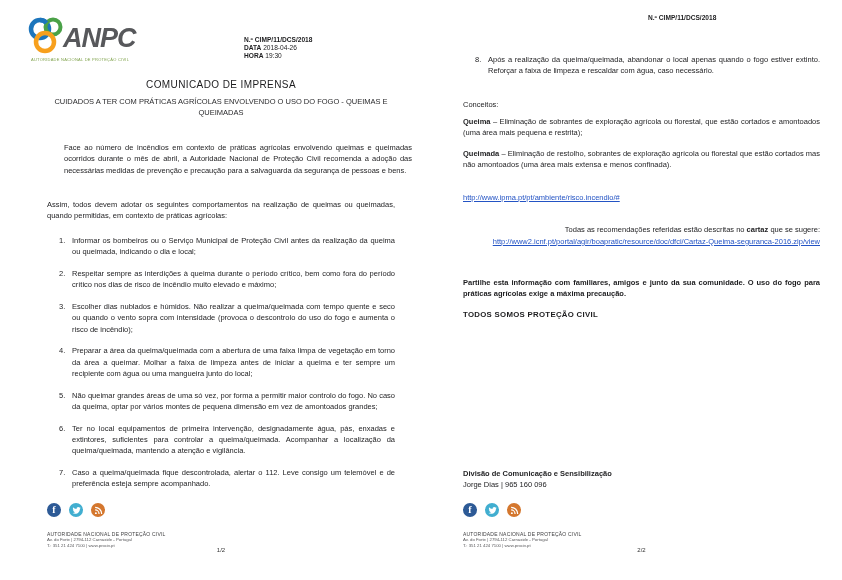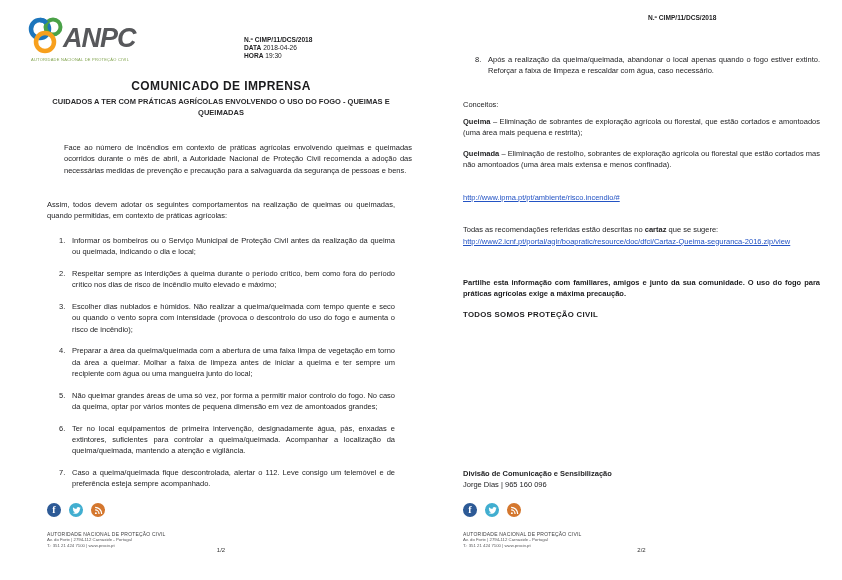--- a/index.html
+++ b/index.html
@@ -25,39 +25,39 @@
 
   
   .meta{position:absolute;left:244px;top:36px;font-size:6.6px;line-height:8.2px;color:#1c1c1e;}
   .meta .lbl{font-weight:bold;}
   .meta .ref{font-weight:bold;}
 
   .p2-ref{position:absolute;left:227px;top:14px;font-size:6.6px;font-weight:bold;color:#1c1c1e;}
 
   
   .title{position:absolute;left:47px;top:79px;width:348px;margin:0;text-align:center;
-    font-size:12px;font-weight:bold;letter-spacing:.4px;color:#1c1c1e;}
+    font-size:10px;font-weight:normal;letter-spacing:.4px;color:#1c1c1e;}
   .subtitle{position:absolute;left:35px;top:96px;width:372px;margin:0;text-align:center;
-    font-size:7.5px;font-weight:bold;line-height:11px;color:#2a2a2c;}
+    font-size:7.5px;font-weight:normal;line-height:11px;color:#2a2a2c;}
 
   .para{font-size:7.5px;line-height:11.3px;text-align:justify;margin:0;color:#242426;}
   .p1-intro1{position:absolute;left:64px;top:142px;width:348px;}
   .p1-intro2{position:absolute;left:47px;top:199px;width:348px;}
 
   .num-list{position:absolute;left:47px;top:235px;width:348px;}
   .num-item{display:flex;margin-bottom:10.4px;font-size:7.5px;line-height:11.3px;color:#242426;}
   .num-item .num{width:13px;flex:0 0 13px;padding-left:12px;box-sizing:content-box;}
   .num-item .txt{flex:1;text-align:justify;}
   .p2-item8{position:absolute;left:42px;top:54px;width:357px;}
   .p2-concepts-h{position:absolute;left:42px;top:100px;width:357px;font-size:7.5px;color:#242426;}
   .p2-queima{position:absolute;left:42px;top:116px;width:357px;}
   .p2-queimada{position:absolute;left:42px;top:148px;width:357px;}
   .term{font-weight:bold;}
   .p2-risk{position:absolute;left:42px;top:192px;width:357px;font-size:7.5px;line-height:11.5px;color:#242426;}
-  .p2-cartaz{position:absolute;left:42px;top:224px;width:357px;font-size:7.5px;line-height:11.5px;color:#242426;}
+  .p2-cartaz{position:absolute;left:42px;top:224px;width:357px;font-size:7.5px;line-height:11.5px;color:#242426;text-align:right;}
   .link{color:#2353c4;word-break:break-all;}
   .p2-share{position:absolute;left:42px;top:277px;width:357px;font-weight:bold;color:#1c1c1e;}
   .p2-slogan{position:absolute;left:42px;top:310px;width:357px;font-size:7.8px;font-weight:bold;
     letter-spacing:.3px;color:#1c1c1e;}
   .p2-signature{position:absolute;left:42px;top:468px;width:357px;font-size:7.5px;line-height:11px;color:#242426;}
   .p2-signature .division{font-weight:bold;}
 
   
   .social{position:absolute;top:503px;display:flex;gap:8px;}
   #page1 .social{left:47px;} #page2 .social{left:42px;}

